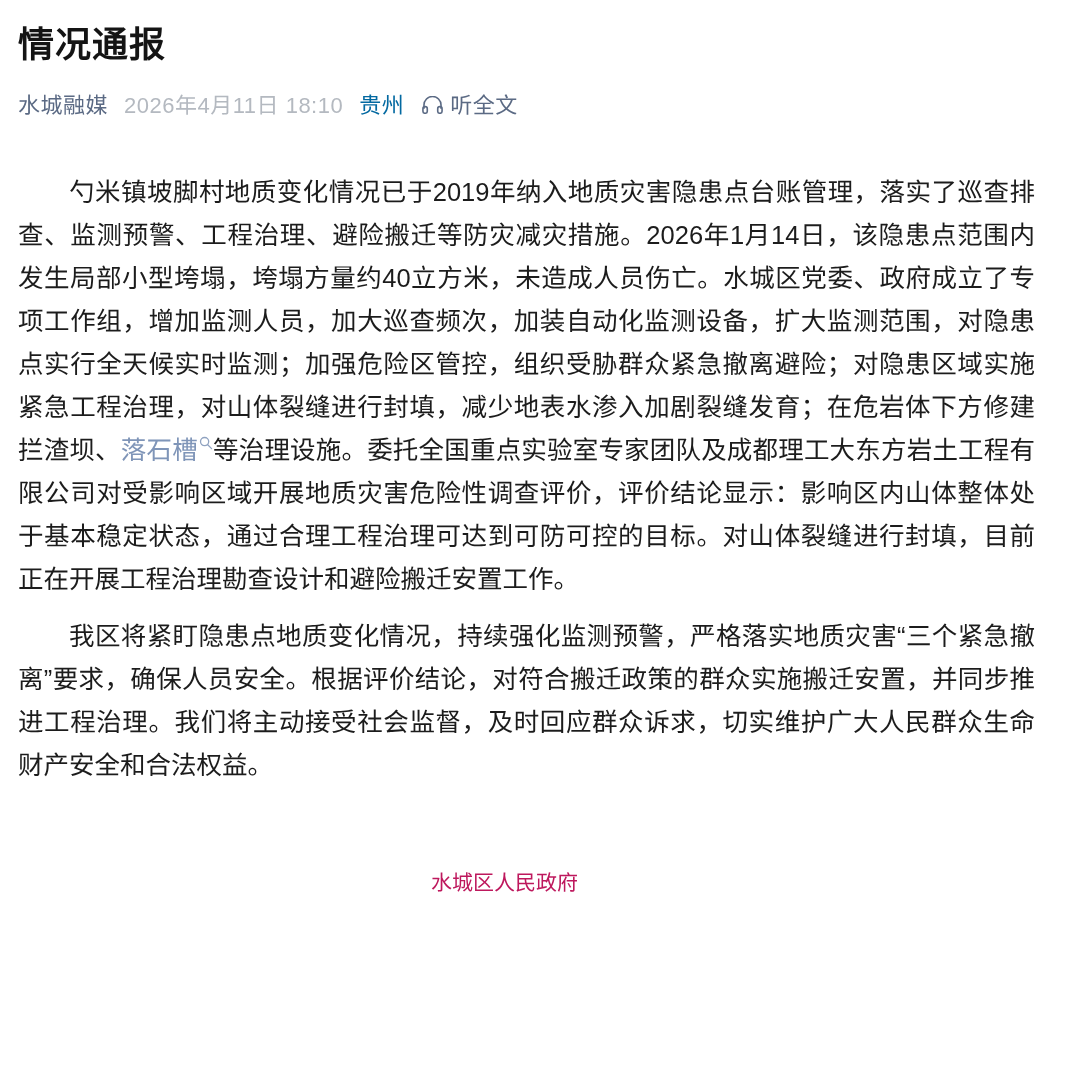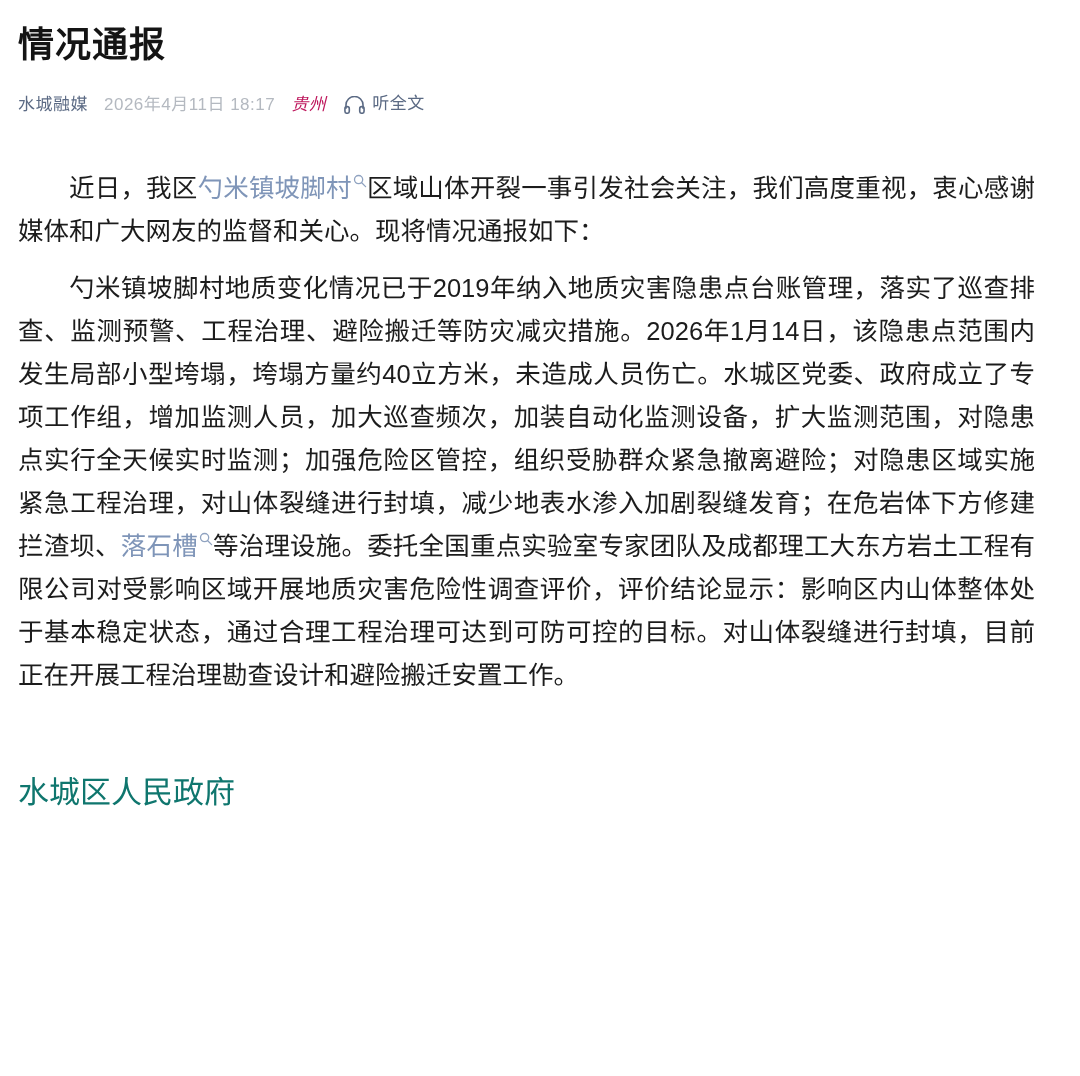--- a/index.html
+++ b/index.html
@@ -33,39 +33,38 @@
     letter-spacing: 1px;
     color: #141414;
     margin: 8px 0 0 0;
     line-height: 1.25;
   }
 
   .meta-row {
     display: flex;
     align-items: center;
     margin-top: 28px;
-    font-size: 17px;
+    font-size: 22px;
     line-height: 1;
     white-space: nowrap;
   }
   .meta-source {
     color: #5b6a84;
     margin-right: 16px;
     letter-spacing: 0.5px;
   }
   .meta-date {
     color: #b4b9c0;
     margin-right: 16px;
     letter-spacing: 0.5px;
   }
   .meta-region {
-    color: #be185d;
+    color: #0369a1;
     margin-right: 18px;
     letter-spacing: 0.5px;
-    font-style: italic;
   }
   .listen-btn {
     display: inline-flex;
     align-items: flex-start;
     color: #5b6a84;
     cursor: pointer;
     letter-spacing: 0.5px;
   }
   .listen-btn .headphone {
     display: inline-block;
@@ -104,67 +103,62 @@
     width: 14px;
     height: 14px;
     margin-left: 1px;
     vertical-align: 9px;
   }
   .kw-link .mag svg { display: block; }
 
   
   .signature {
     margin-top: 74px;
-    text-align: left;
-    font-size: 31px;
+    text-align: center;
+    font-size: 21px;
     line-height: 43px;
-    color: #0f766e;
+    color: #be185d;
     padding-right: 44px;
   }
   .signature div { white-space: nowrap; }
 </style>
 </head>
 <body>
 
 <div class="page">
 
   <h1 class="article-title">情况通报</h1>
 
   <div class="meta-row">
     <span class="meta-source">水城融媒</span>
-    <span class="meta-date">2026年4月11日 18:17</span>
+    <span class="meta-date">2026年4月11日 18:10</span>
     <span class="meta-region">贵州</span>
     <span class="listen-btn">
       <span class="headphone">
         <svg viewBox="0 0 22 19" width="21" height="18" aria-hidden="true">
           <path d="M2 13 V9.5 A9 9 0 0 1 20 9.5 V13" fill="none" stroke="#5b6a84" stroke-width="1.7" stroke-linecap="round"></path>
           <rect x="0.9" y="11.2" width="4.6" height="7.0" rx="2.2" fill="none" stroke="#5b6a84" stroke-width="1.7"></rect>
           <rect x="16.5" y="11.2" width="4.6" height="7.0" rx="2.2" fill="none" stroke="#5b6a84" stroke-width="1.7"></rect>
         </svg>
       </span>
       <span>听全文</span>
     </span>
   </div>
 
   <div class="article-body">
 
-    <p>
-      <span>近日，我区</span><span class="kw-link"><span>勺米镇坡脚村</span><span class="mag"><svg viewBox="0 0 14 14" width="14" height="14" aria-hidden="true">
-              <circle cx="5.6" cy="5.6" r="4.1" fill="none" stroke="#8fa2c0" stroke-width="1.3"></circle>
-              <line x1="8.7" y1="8.7" x2="12.6" y2="12.6" stroke="#8fa2c0" stroke-width="1.3" stroke-linecap="round"></line>
-            </svg></span></span><span>区域山体开裂一事引发社会关注，我们高度重视，衷心感谢媒体和广大网友的监督和关心。现将情况通报如下：</span>
-    </p>
 
     <p>
       <span>勺米镇坡脚村地质变化情况已于2019年纳入地质灾害隐患点台账管理，落实了巡查排查、监测预警、工程治理、避险搬迁等防灾减灾措施。2026年1月14日，该隐患点范围内发生局部小型垮塌，垮塌方量约40立方米，未造成人员伤亡。水城区党委、政府成立了专项工作组，增加监测人员，加大巡查频次，加装自动化监测设备，扩大监测范围，对隐患点实行全天候实时监测；加强危险区管控，组织受胁群众紧急撤离避险；对隐患区域实施紧急工程治理，对山体裂缝进行封填，减少地表水渗入加剧裂缝发育；在危岩体下方修建拦渣坝、</span><span class="kw-link"><span>落石槽</span><span class="mag"><svg viewBox="0 0 14 14" width="14" height="14" aria-hidden="true">
               <circle cx="5.6" cy="5.6" r="4.1" fill="none" stroke="#8fa2c0" stroke-width="1.3"></circle>
               <line x1="8.7" y1="8.7" x2="12.6" y2="12.6" stroke="#8fa2c0" stroke-width="1.3" stroke-linecap="round"></line>
             </svg></span></span><span>等治理设施。委托全国重点实验室专家团队及成都理工大东方岩土工程有限公司对受影响区域开展地质灾害危险性调查评价，评价结论显示：影响区内山体整体处于基本稳定状态，通过合理工程治理可达到可防可控的目标。对山体裂缝进行封填，目前正在开展工程治理勘查设计和避险搬迁安置工作。</span>
     </p>
 
+    <p>我区将紧盯隐患点地质变化情况，持续强化监测预警，严格落实地质灾害“三个紧急撤离”要求，确保人员安全。根据评价结论，对符合搬迁政策的群众实施搬迁安置，并同步推进工程治理。我们将主动接受社会监督，及时回应群众诉求，切实维护广大人民群众生命财产安全和合法权益。</p>
 
   </div>
 
   <div class="signature">
     <div>水城区人民政府</div>
   </div>
 
 </div>
 
 </body></html>

